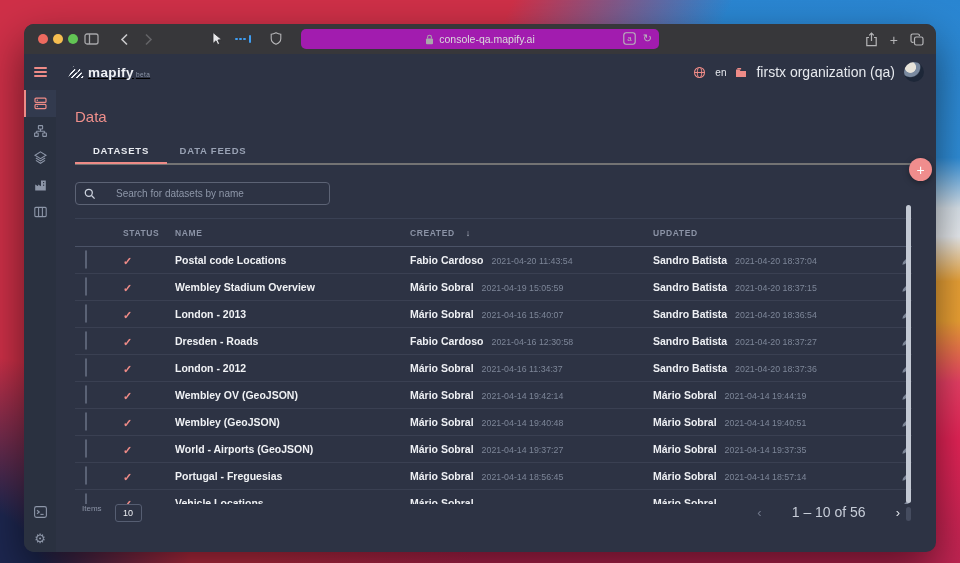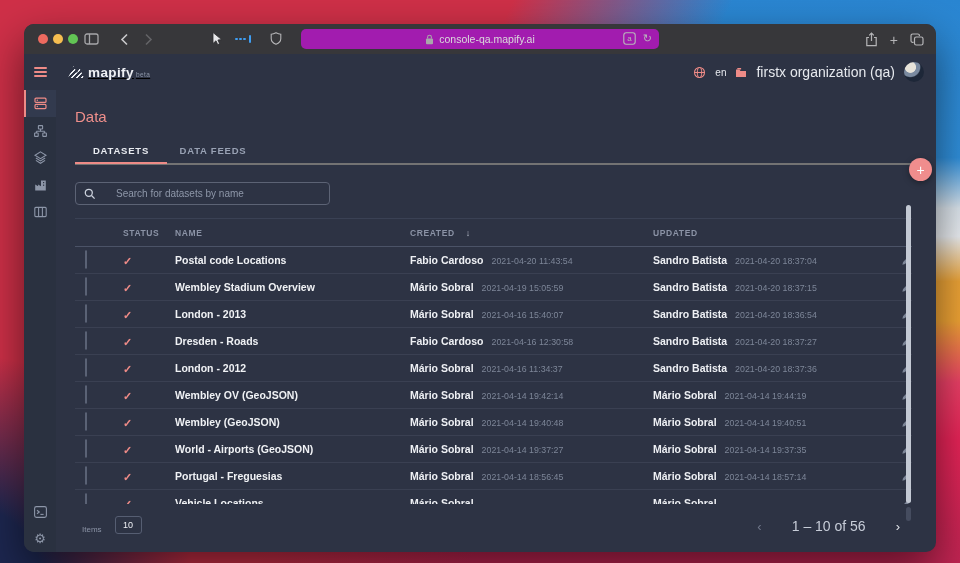--- a/index.html
+++ b/index.html
@@ -97,21 +97,21 @@
   .sort-arrow { color:#b9c0cd; font-size:9px; margin-left:3px; font-weight:400; }
   .rows-clip { height:257px; overflow:hidden; }
   .drow { height:27px; border-bottom:1px solid #3a4052; }
   .checkbox { width:11px; height:11px; border:1.5px solid #5a6275; border-radius:2px; }
   .check-glyph { color:#ee8b87; font-size:11px; font-weight:700; }
   .cell-name { color:#f0f2f5; font-size:10.5px; font-weight:700;
                white-space:nowrap; overflow:hidden; text-overflow:ellipsis; }
   .by-name { color:#eef0f4; font-size:10.5px; font-weight:700; white-space:nowrap; }
   .ts { color:#7d8698; font-size:8.8px; white-space:nowrap; }
   
-  .list-footer { height:30px; display:flex; align-items:flex-end; }
+  .list-footer { height:30px; display:flex; align-items:flex-start; }
   .items-label { color:#8b93a6; font-size:8px; margin-left:7px; }
   .page-size { margin-left:13px; width:27px; height:18px; border:1px solid #565e72; border-radius:3px;
                color:#eef0f4; font-size:9px; display:flex; align-items:center; justify-content:center; }
   .pager { margin-left:auto; display:flex; align-items:center; gap:30px; margin-right:12px; }
   .pg-prev { color:#6f7789; font-size:13px; line-height:1; }
   .pg-next { color:#e0e4ea; font-size:13px; line-height:1; }
   .pg-range { color:#c7cdd8; font-size:14px; }
   
   .scroll-thumb { position:absolute; right:25px; top:181px; width:5px; height:298px; border-radius:3px; background:#c3c9d4; }
   .scroll-stub { position:absolute; right:25px; top:483px; width:5px; height:14px; border-radius:3px; background:#454c5f; }

